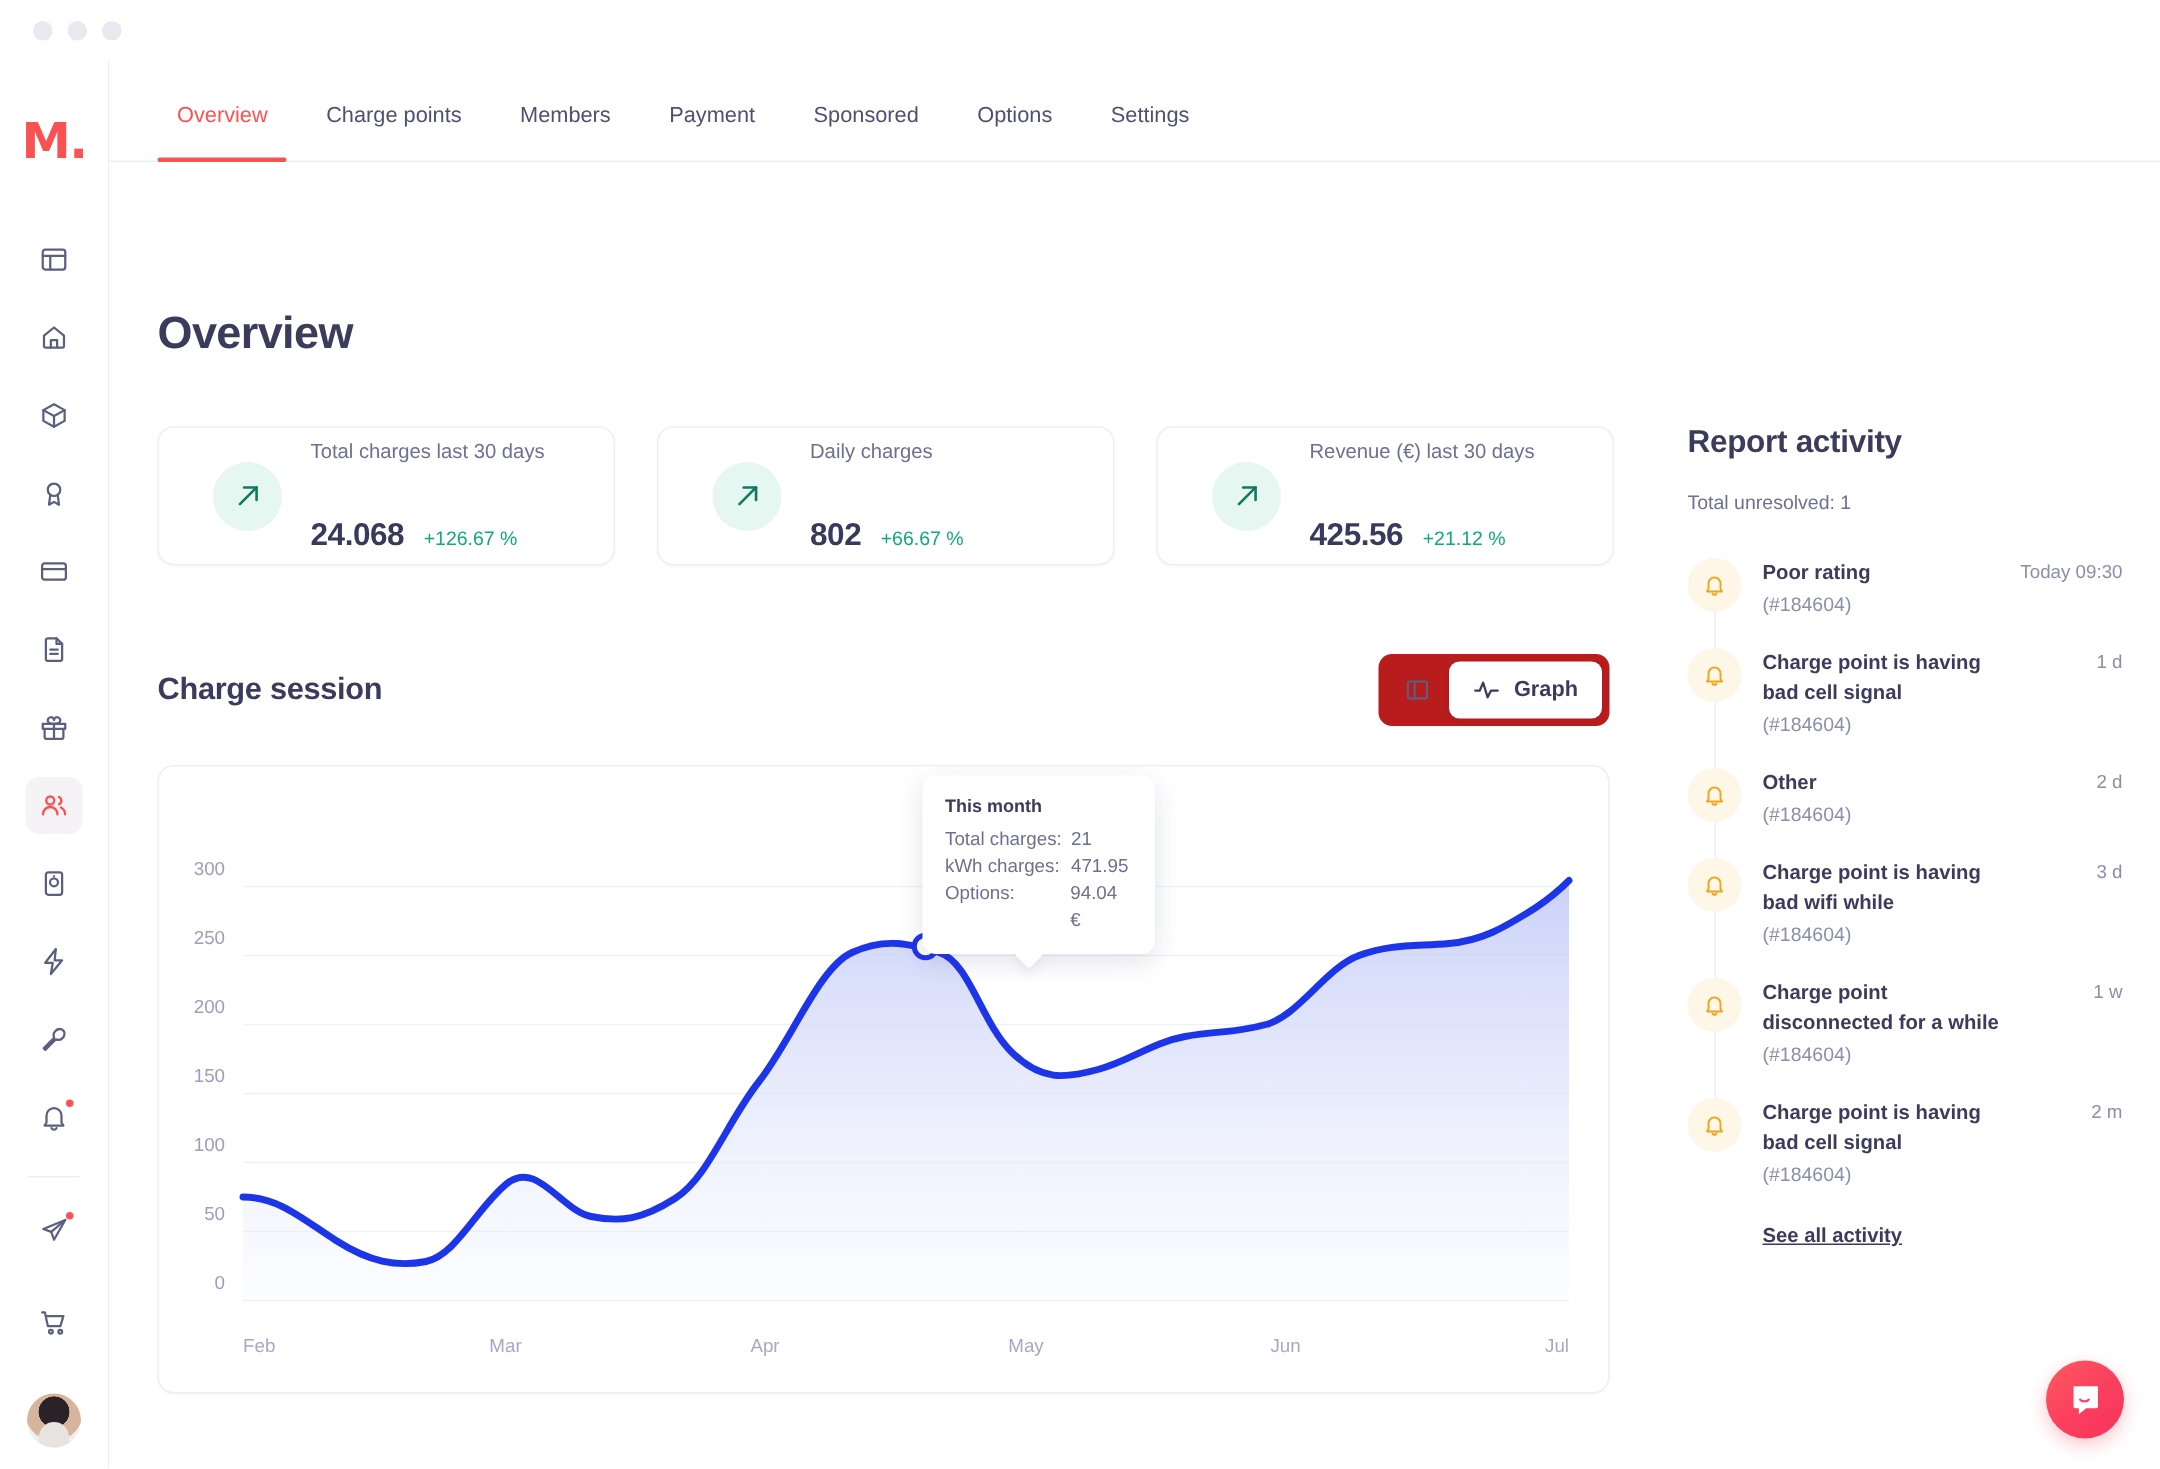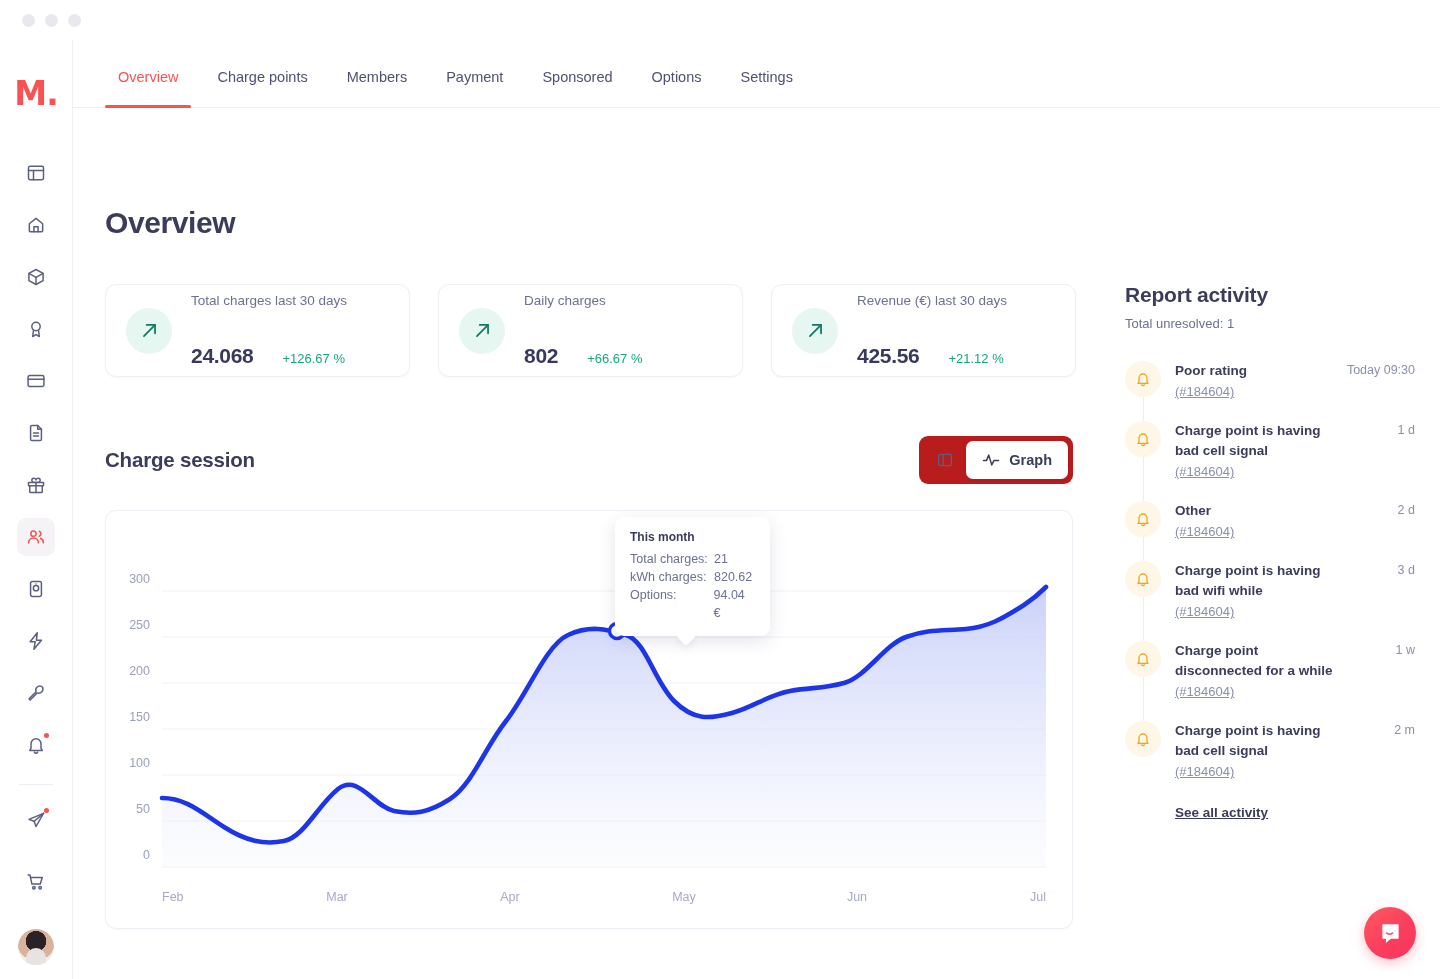--- a/index.html
+++ b/index.html
@@ -104,33 +104,33 @@
   }
 
   
   .cards { display: flex; gap: 28px; margin-top: 44px; }
   .card {
     width: 305px; height: 93px;
     background: #ffffff;
     border: 1px solid #eeeff4;
     border-radius: 11px;
     display: flex; align-items: center;
-    padding-left: 20px;
+    padding-left: 36px;
     box-shadow: 0 1px 2px rgba(40,45,90,0.03);
   }
   .card-icon {
     width: 46px; height: 46px; border-radius: 50%;
     background: #e6f6f0;
     display: flex; align-items: center; justify-content: center;
     color: #0f7a62; flex: none;
   }
   .card-icon svg { width: 19px; height: 19px; }
   .card-text { margin-left: 19px; }
   .card-label { font-size: 13.5px; color: #6c7191; margin-bottom: 4px; }
-  .card-row { display: flex; align-items: baseline; gap: 29px; }
+  .card-row { display: flex; align-items: baseline; gap: 13px; }
   .card-value { font-size: 21px; font-weight: bold; color: #373a5c; letter-spacing: -0.3px; }
   .card-delta { font-size: 13px; color: #13a97d; margin-top: 39px; }
 
   
   .section-head {
     display: flex; align-items: center; justify-content: space-between;
     margin-top: 59px; width: 968px;
   }
   h2.section-title { font-size: 20.5px; font-weight: bold; color: #3b3c5c; letter-spacing: -0.2px; }
   .toggle {
@@ -174,38 +174,38 @@
     box-shadow: 3px 3px 7px rgba(40,45,90,0.07);
   }
   .tt-title { font-size: 12px; font-weight: bold; color: #3b3c5c; margin-bottom: 6px; }
   .tt-row { display: flex; font-size: 12.5px; color: #6c7191; line-height: 18px; }
   .tt-key { width: 84px; }
   .tt-val { color: #6c7191; }
 
   
   .activity { position: absolute; left: 1052px; top: 0; width: 290px; }
   h3.activity-title { font-size: 21px; font-weight: bold; color: #3b3c5c; margin-top: 175px; letter-spacing: -0.2px; }
-  .activity-sub { font-size: 13px; color: #6c7191; margin-top: 9px; }
+  .activity-sub { font-size: 13px; color: #6c7191; margin-top: 20px; }
   .feed { margin-top: 30px; position: relative; }
   .feed::before {
     content: ""; position: absolute; left: 18px; top: 22px; bottom: 66px;
     width: 1px; background: #eceef4;
   }
   .feed-item { display: flex; margin-bottom: 22px; position: relative; }
   .bell {
     width: 36px; height: 36px; border-radius: 50%; flex: none;
     background: #fef6e7;
     display: flex; align-items: center; justify-content: center;
     color: #f0a519; z-index: 2;
   }
   .bell svg { width: 16px; height: 16px; }
   .feed-body { margin-left: 14px; flex: 1; display: flex; justify-content: space-between; }
   .feed-text { max-width: 170px; }
   .feed-title { font-size: 13.5px; font-weight: bold; color: #3b3c5c; line-height: 20px; }
-  .feed-id { font-size: 13px; color: #8a8fab; margin-top: 3px; text-decoration: underline; }
+  .feed-id { font-size: 13px; color: #8a8fab; margin-top: 3px; }
   .feed-time { font-size: 12.5px; color: #8a8fab; white-space: nowrap; padding-top: 2px; }
   .see-all {
     display: inline-block; margin-top: 4px; margin-left: 50px;
     font-size: 13.5px; font-weight: bold; color: #3b3c5c;
     text-decoration: underline;
   }
 
   
   .intercom {
     position: absolute; right: 24px; bottom: 20px;
@@ -499,21 +499,21 @@
         </svg>
 
         <div class="tooltip">
           <div class="tt-title">This month</div>
           <div class="tt-row">
             <span class="tt-key">Total charges:</span>
             <span class="tt-val">21</span>
           </div>
           <div class="tt-row">
             <span class="tt-key">kWh charges:</span>
-            <span class="tt-val">820.62</span>
+            <span class="tt-val">471.95</span>
           </div>
           <div class="tt-row">
             <span class="tt-key">Options:</span>
             <span class="tt-val">94.04 €</span>
           </div>
         </div>
       </div>
     </div>
 
     <div class="activity">

